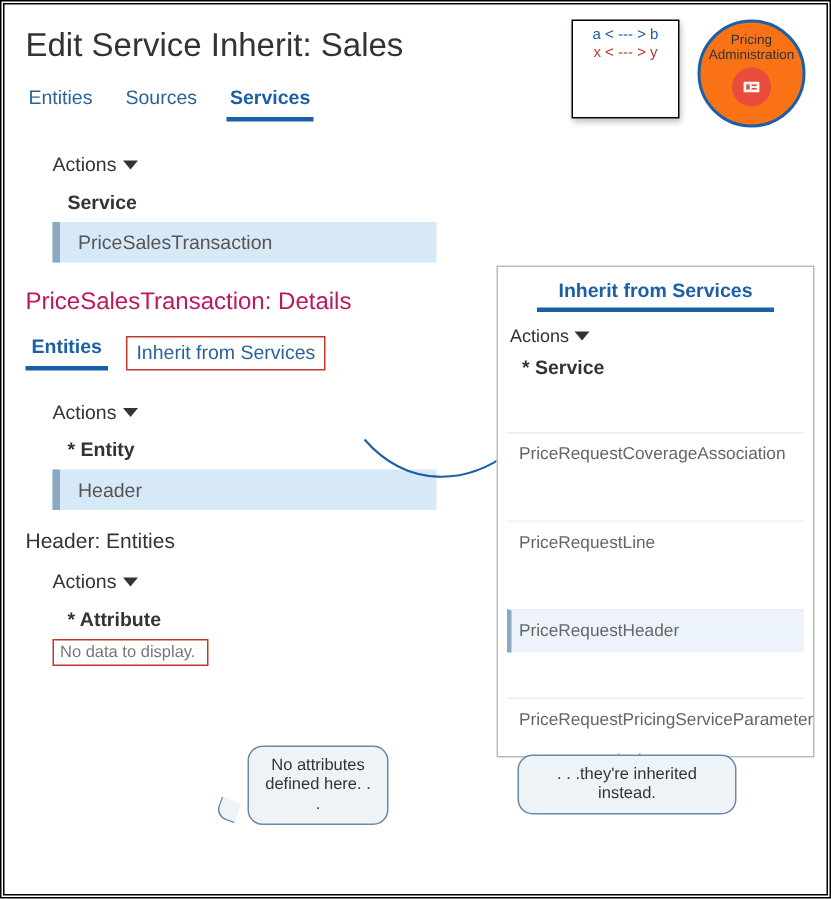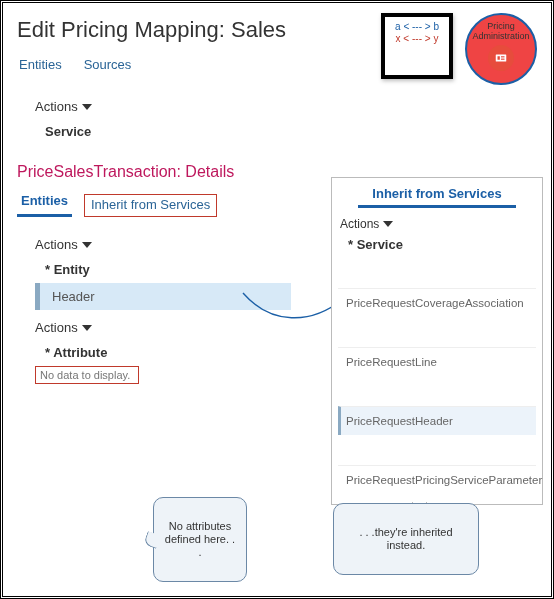--- a/index.html
+++ b/index.html
@@ -17,42 +17,42 @@
   .row-sel { background: #d7e9f7; border-left: 5px solid #8aa9c2; padding: 6px 8px 6px 12px; margin: 0 260px 0 14px; color: #555; font-size: 13px; }
   .details-title { font-size: 16px; color: #be185d; padding: 18px 0 4px 14px; }
   .subtabs { display: flex; gap: 12px; padding: 4px 0 0 14px; align-items: flex-end; }
   .subtab { color: #2a6496; font-size: 13px; padding: 4px 4px 6px 4px; cursor: pointer; }
   .subtab.active { font-weight: 700; color: #1b5fa6; border-bottom: 3px solid #1b5fa6; }
   .red-box { border: 1px solid #c0392b; padding: 2px 6px 4px 6px; }
   .header-entities { font-size: 14px; color: #333; padding: 12px 0 2px 14px; }
   .nodata { border: 1px solid #c0392b; color: #777; font-size: 11px; padding: 2px 4px; margin: 0 0 12px 14px; width: 104px; }
 
   
-  .sm-box { position: absolute; top: 10px; right: 98px; width: 72px; height: 66px; border: 4px solid #000000; background: #fff; box-shadow: 1px 2px 4px rgba(0,0,0,.25); text-align: center; padding-top: 4px; }
+  .sm-box { position: absolute; top: 10px; right: 98px; width: 72px; height: 66px; border: 1px solid #000000; background: #fff; box-shadow: 1px 2px 4px rgba(0,0,0,.25); text-align: center; padding-top: 4px; }
   .sm-line { color: #1b5fa6; font-size: 10px; line-height: 12px; }
   .sm-red { color: #c0392b; }
   .sm-label { font-size: 11px; color: #333; margin-top: 4px; line-height: 12px; }
-  .pa-circle { position: absolute; top: 10px; right: 14px; width: 72px; height: 72px; border: 2px solid #1b5fa6; border-radius: 50%; text-align: center; padding-top: 6px; background: #ef4444; }
+  .pa-circle { position: absolute; top: 10px; right: 14px; width: 72px; height: 72px; border: 2px solid #1b5fa6; border-radius: 50%; text-align: center; padding-top: 6px; background: #f97316; }
   .pa-label { font-size: 9px; color: #333; line-height: 10px; }
   .pa-icon { width: 26px; height: 26px; background: #e74c3c; border-radius: 50%; margin: 4px auto 0 auto; display: flex; align-items: center; justify-content: center; }
   .pa-icon svg { width: 14px; height: 14px; }
 
   
   .inherit-panel { position: absolute; top: 174px; right: 8px; width: 212px; background: #fff; border: 1px solid #bbb; padding: 8px 6px 10px 6px; }
   .inherit-title { color: #1b5fa6; font-weight: 700; font-size: 13px; text-align: center; padding-bottom: 4px; border-bottom: 3px solid #1b5fa6; margin: 0 20px 8px 20px; }
   .ip-actions { font-size: 12px; color: #333; display: inline-flex; align-items: center; gap: 4px; margin: 0 0 6px 2px; }
   .ip-svc { font-weight: 700; font-size: 13px; padding: 0 0 6px 10px; }
   .ip-item { color: #666; font-size: 11.5px; padding: 8px 2px 8px 8px; border-top: 1px solid #eee; margin-top: 30px; }
   .ip-item.sel { background: #ecf3fa; border-left: 3px solid #8aa9c2; padding-left: 5px; }
   .speech-tail { position: absolute; bottom: -14px; left: 80px; width: 36px; height: 16px; }
   .speech-tail::before, .speech-tail::after { content:""; position:absolute; width:12px; height:14px; border:1px solid #bbb; border-top:none; border-right:none; border-radius: 0 0 0 10px; background:#fff; }
   .speech-tail::after { left: 14px; }
 
   
-  .callout { position: absolute; border: 1px solid #6b88a6; border-radius: 10px; background: #eef3f8; padding: 22px 8px; font-size: 11px; color: #333; line-height: 13px; text-align: center; }
+  .callout { position: absolute; border: 1px solid #6b88a6; border-radius: 10px; background: #eef3f8; padding: 6px 8px; font-size: 11px; color: #333; line-height: 13px; text-align: center; margin-left: 12px; }
   .c1 { top: 494px; left: 150px; width: 94px; }
   .c2 { top: 500px; left: 330px; width: 146px; }
   .c1-tail, .c2-tail { position: absolute; width: 14px; height: 14px; }
   .c1-tail { top: 530px; left: 142px; border-left: 1px solid #6b88a6; border-bottom: 1px solid #6b88a6; border-radius: 0 0 0 8px; transform: rotate(20deg); background:#eef3f8; }
 
   
   .arrow-svg { position: absolute; top: 282px; left: 238px; width: 110px; height: 40px; pointer-events:none; }
 </style>
 </head>
 <body>
@@ -67,33 +67,35 @@
   <div class="pa-icon">
     <svg viewBox="0 0 24 24">
           <rect x="3" y="6" width="18" height="12" rx="1" fill="#fff"></rect>
           <rect x="6" y="9" width="4" height="6" fill="#e74c3c"></rect>
           <rect x="12" y="9" width="6" height="2" fill="#e74c3c"></rect>
           <rect x="12" y="13" width="6" height="2" fill="#e74c3c"></rect>
         </svg>
   </div>
 </div>
 
-<div class="page-title">Edit Pricing Mapping: Sales</div>
+<div class="page-title">Edit Service Inherit: Sales</div>
 
 <div class="tablist">
   <div class="tab">Entities</div>
   <div class="tab">Sources</div>
+  <div class="tab active">Services</div>
 </div>
 
 <div class="section">
   <div class="actions">
     <span>Actions</span>
     <span class="tri-down"></span>
   </div>
   <div class="col-header">Service</div>
+  <div class="row-sel">PriceSalesTransaction</div>
 </div>
 
 <div class="details-title">PriceSalesTransaction: Details</div>
 
 <div class="subtabs">
   <div class="subtab active">Entities</div>
   <div class="subtab red-box">Inherit from Services</div>
 </div>
 
 <svg class="arrow-svg">
@@ -103,20 +105,21 @@
 
 <div class="section">
   <div class="actions">
     <span>Actions</span>
     <span class="tri-down"></span>
   </div>
   <div class="col-header"><span class="req-star">* </span><span>Entity</span></div>
   <div class="row-sel">Header</div>
 </div>
 
+<div class="header-entities">Header: Entities</div>
 <div class="section" style="margin-top:2px">
   <div class="actions">
     <span>Actions</span>
     <span class="tri-down"></span>
   </div>
   <div class="col-header"><span class="req-star">* </span><span>Attribute</span></div>
   <div class="nodata">No data to display.</div>
 </div>
 
 <div class="inherit-panel">

